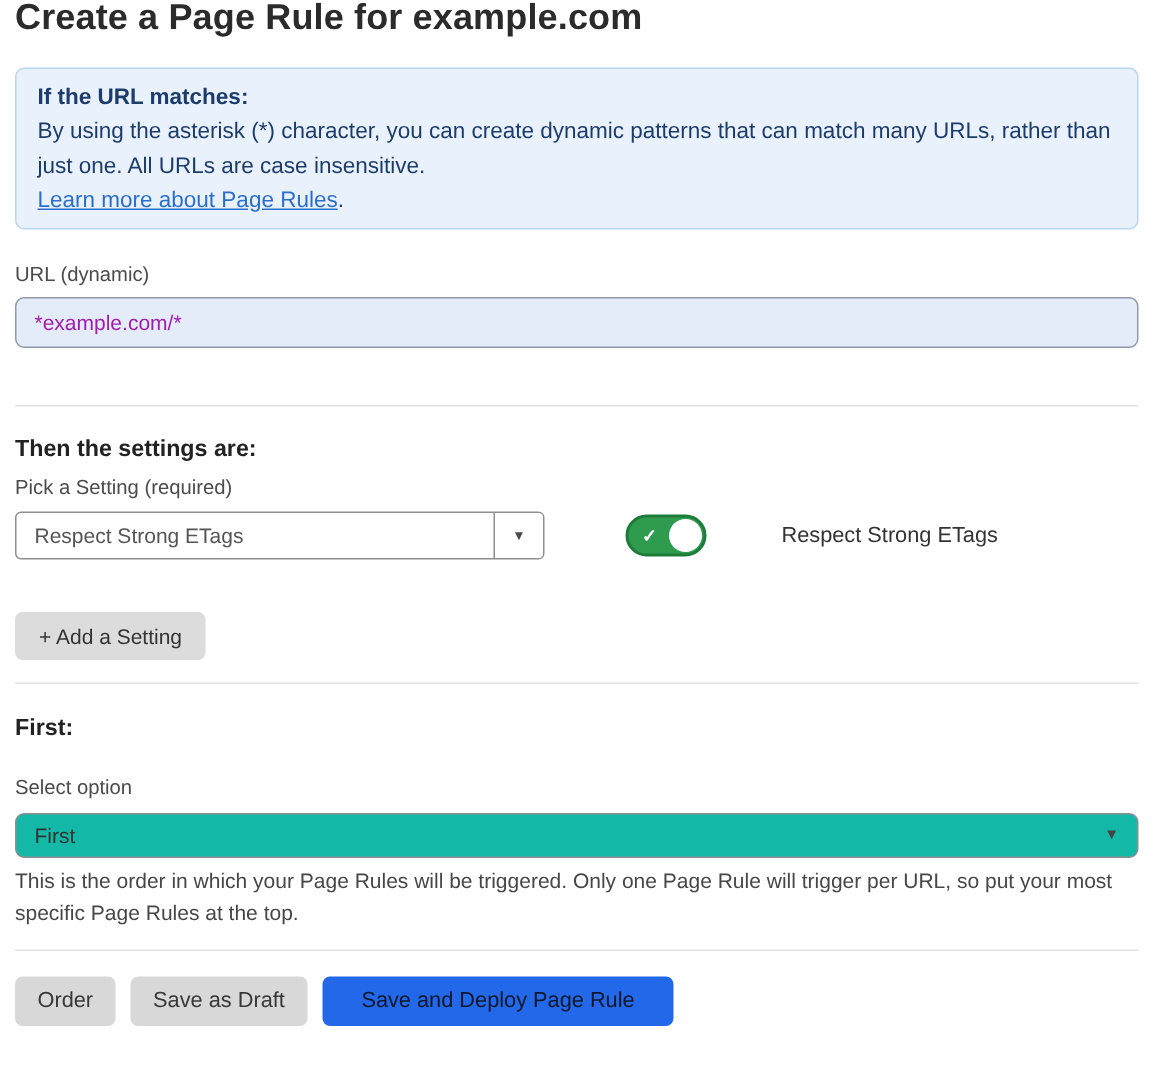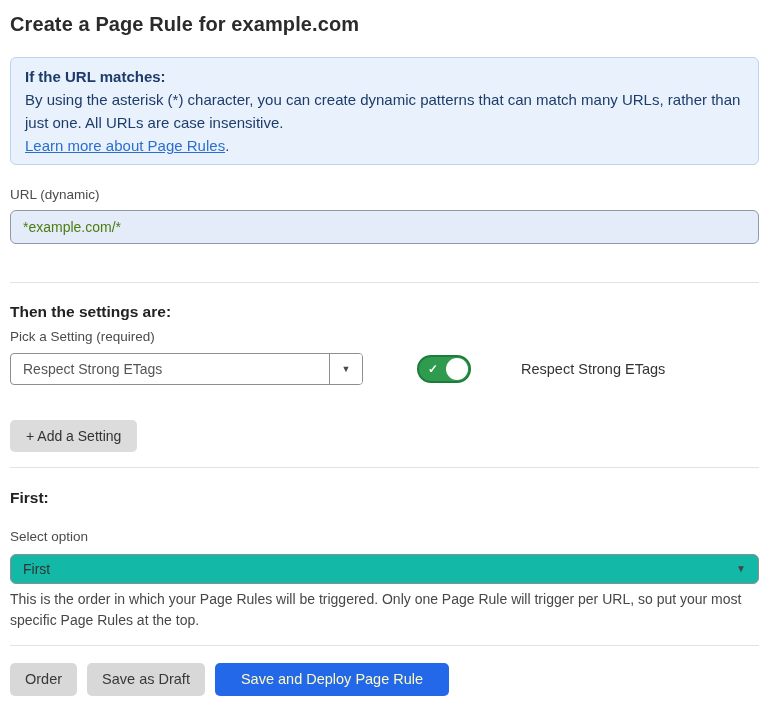--- a/index.html
+++ b/index.html
@@ -6,22 +6,22 @@
   html, body {
     margin: 0; padding: 0;
     background: #ffffff;
     font-family: "Liberation Sans", sans-serif;
     color: #333;
     width: 769px;
   }
   .container { width: 769px; padding: 0 10px 16px; }
 
   .page-title {
-    font-size: 20px; font-weight: 700; color: #2b2b2b;
-    margin: 12px 0 0; line-height: 24px; letter-spacing: .1px;
+    font-size: 24px; font-weight: 700; color: #2b2b2b;
+    margin: 0 0 0; line-height: 24px; letter-spacing: .1px;
   }
 
   .info-box {
     margin-top: 21px;
     background: #e9f2fc;
     border: 1px solid #b9d5ef;
     border-radius: 6px;
     padding: 7px 14px;
     font-size: 15px; line-height: 23px;
     color: #1d3c6b;
@@ -35,21 +35,21 @@
   }
 
   .url-input {
     display: block; margin-top: 7px;
     width: 100%; height: 31px;
     background: #e4ecf9;
     border: 1px solid #8f99a8;
     border-radius: 6px;
     padding: 16px 12px;
     font-family: "Liberation Sans", sans-serif;
-    font-size: 14px; color: #4d7c0f;
+    font-size: 14px; color: #a21caf;
     outline: none;
   }
 
   .divider { margin-top: 38px; border: 0; border-top: 1px solid #e2e2e2; height: 0; }
   .divider.d2 { margin-top: 15px; }
   .divider.d3 { margin-top: 14px; }
 
   .section-heading {
     margin: 20px 0 0;
     font-size: 15.5px; font-weight: 700; color: #222; line-height: 19px;
@@ -128,21 +128,21 @@
   }
 
   .footer-actions { margin-top: 17px; display: flex; gap: 10px; }
   .btn {
     border: none; border-radius: 5px;
     font-family: "Liberation Sans", sans-serif;
     font-size: 14.5px; padding: 8px 15px;
     cursor: pointer; line-height: 17px;
   }
   .btn-gray { background: #d8d8d8; color: #383838; }
-  .btn-primary { background: #2268e9; color: #fef9c3; padding: 8px 26px; text-align: right; }
+  .btn-primary { background: #2268e9; color: #0f172a; padding: 8px 26px; text-align: right; }
 </style>
 </head>
 <body>
 
 <div class="container">
 
   <h1 class="page-title">Create a Page Rule for example.com</h1>
 
   <div class="info-box">
     <div class="info-heading">If the URL matches:</div>

